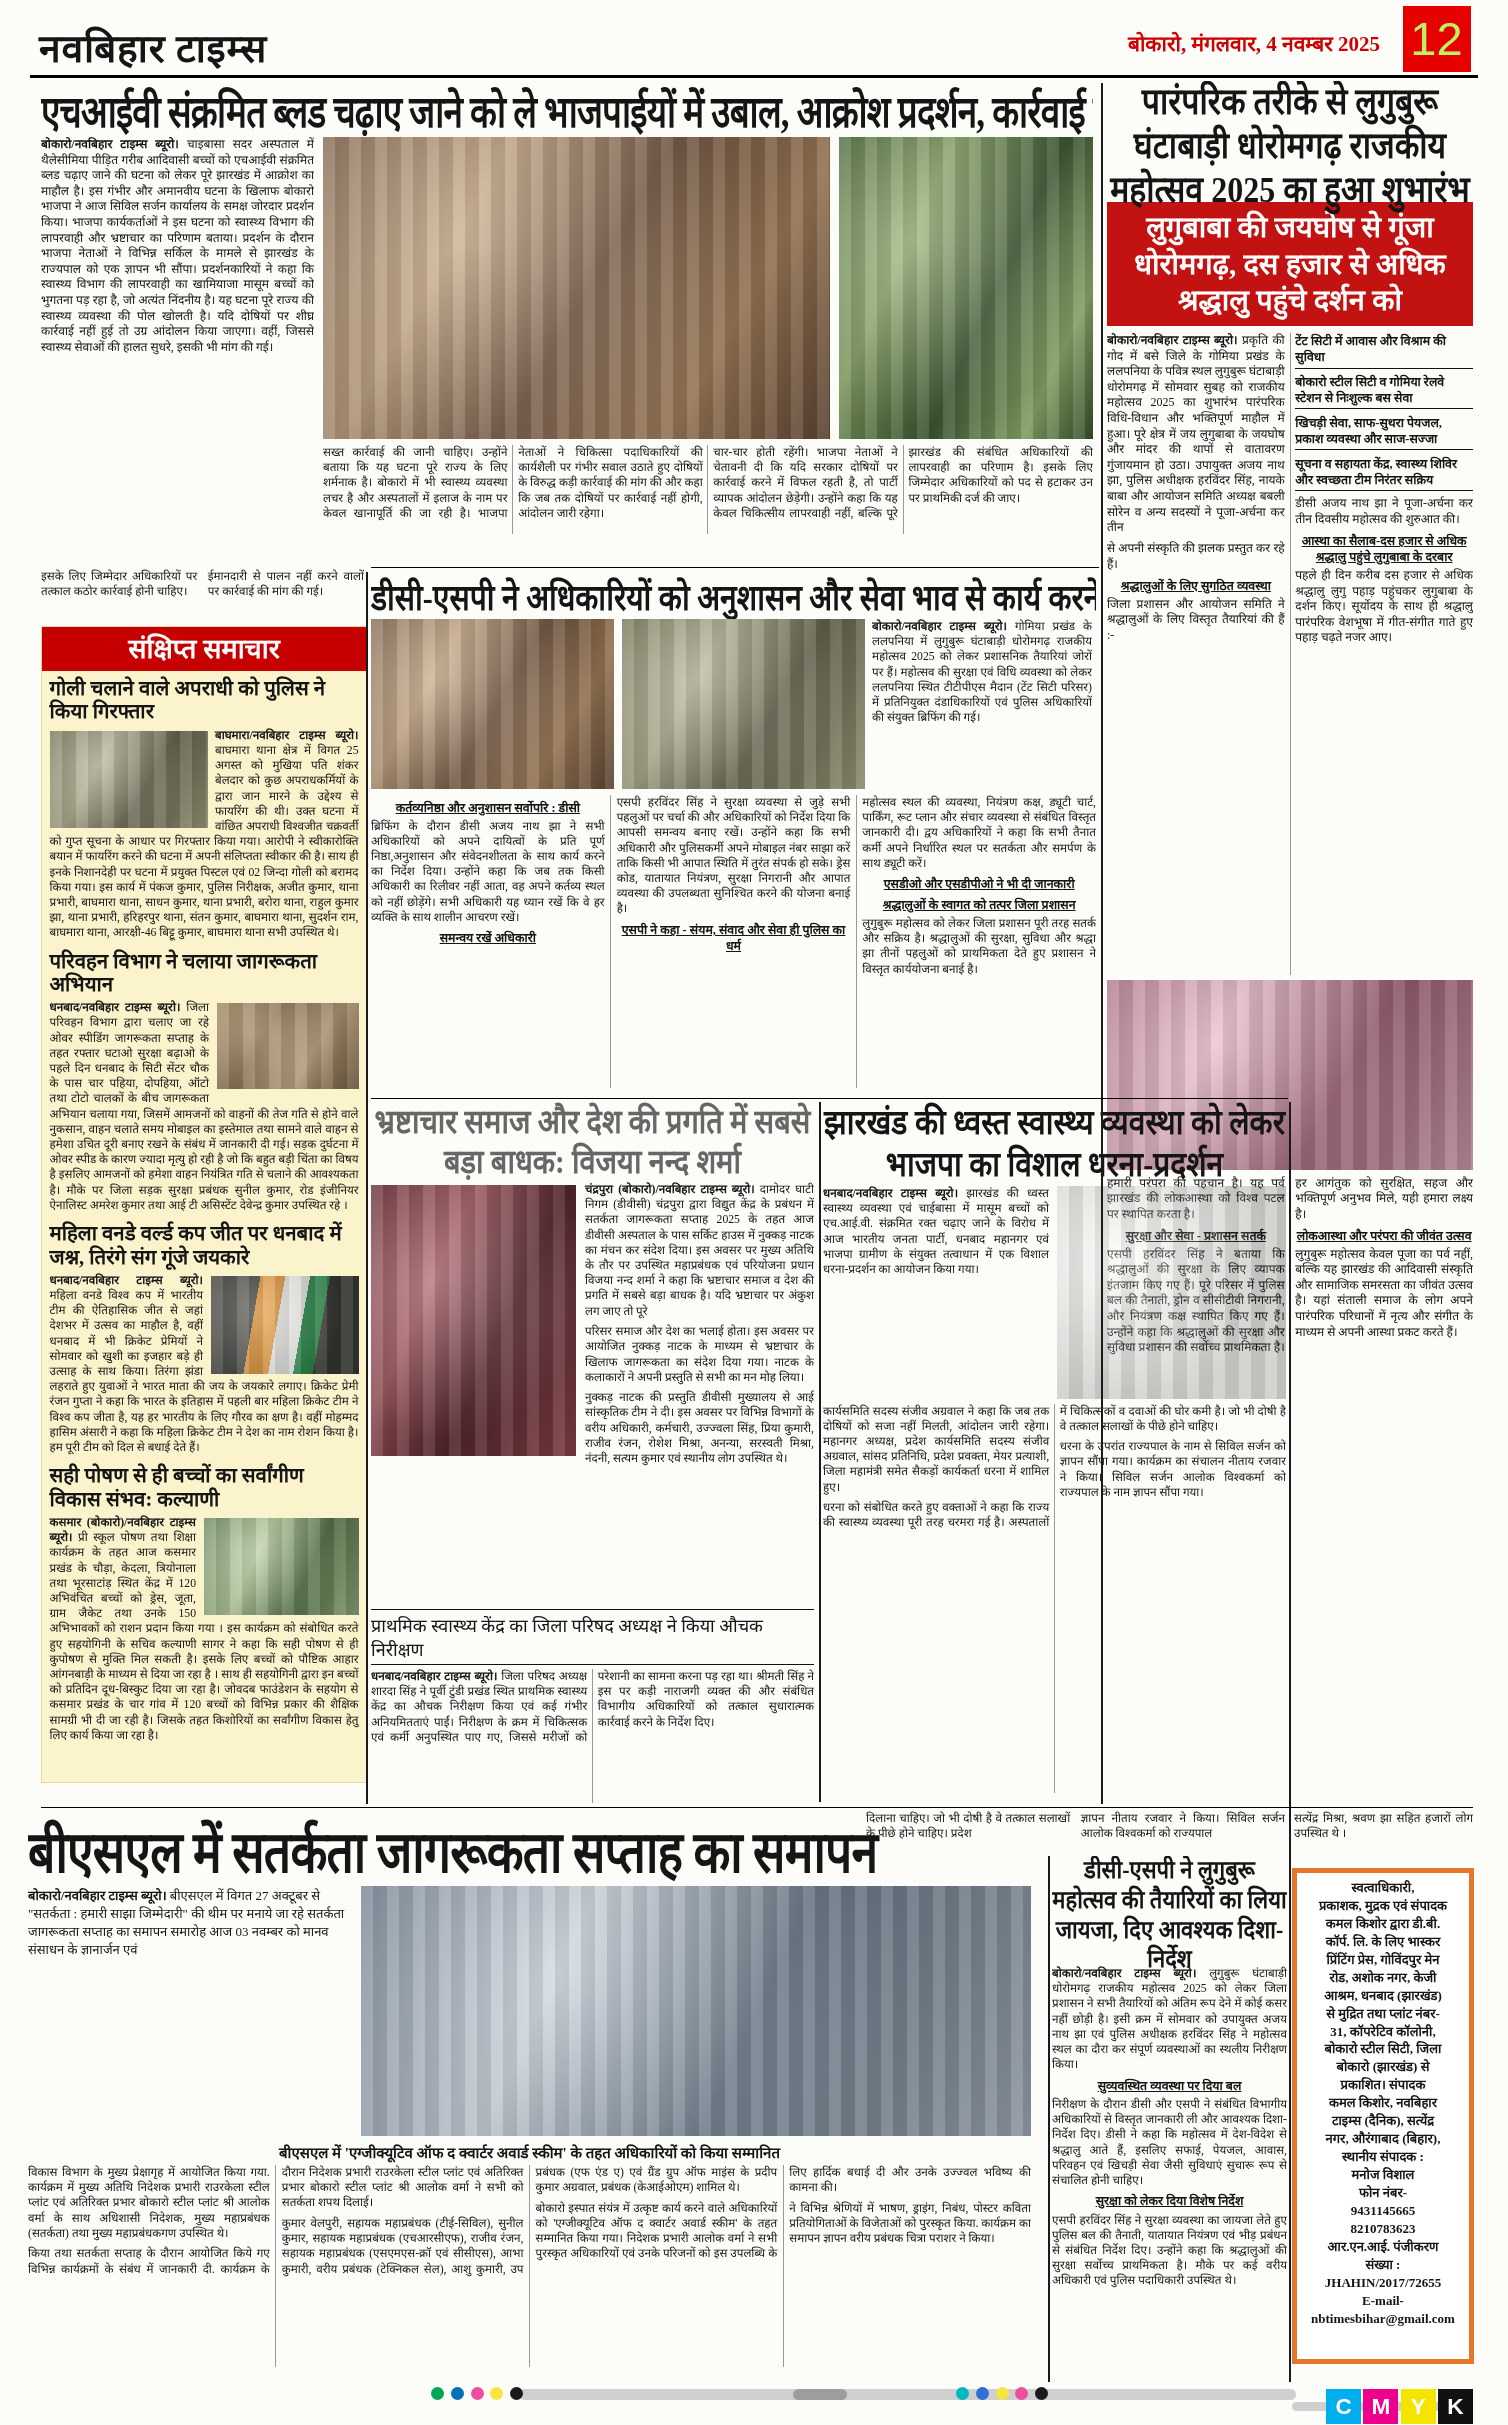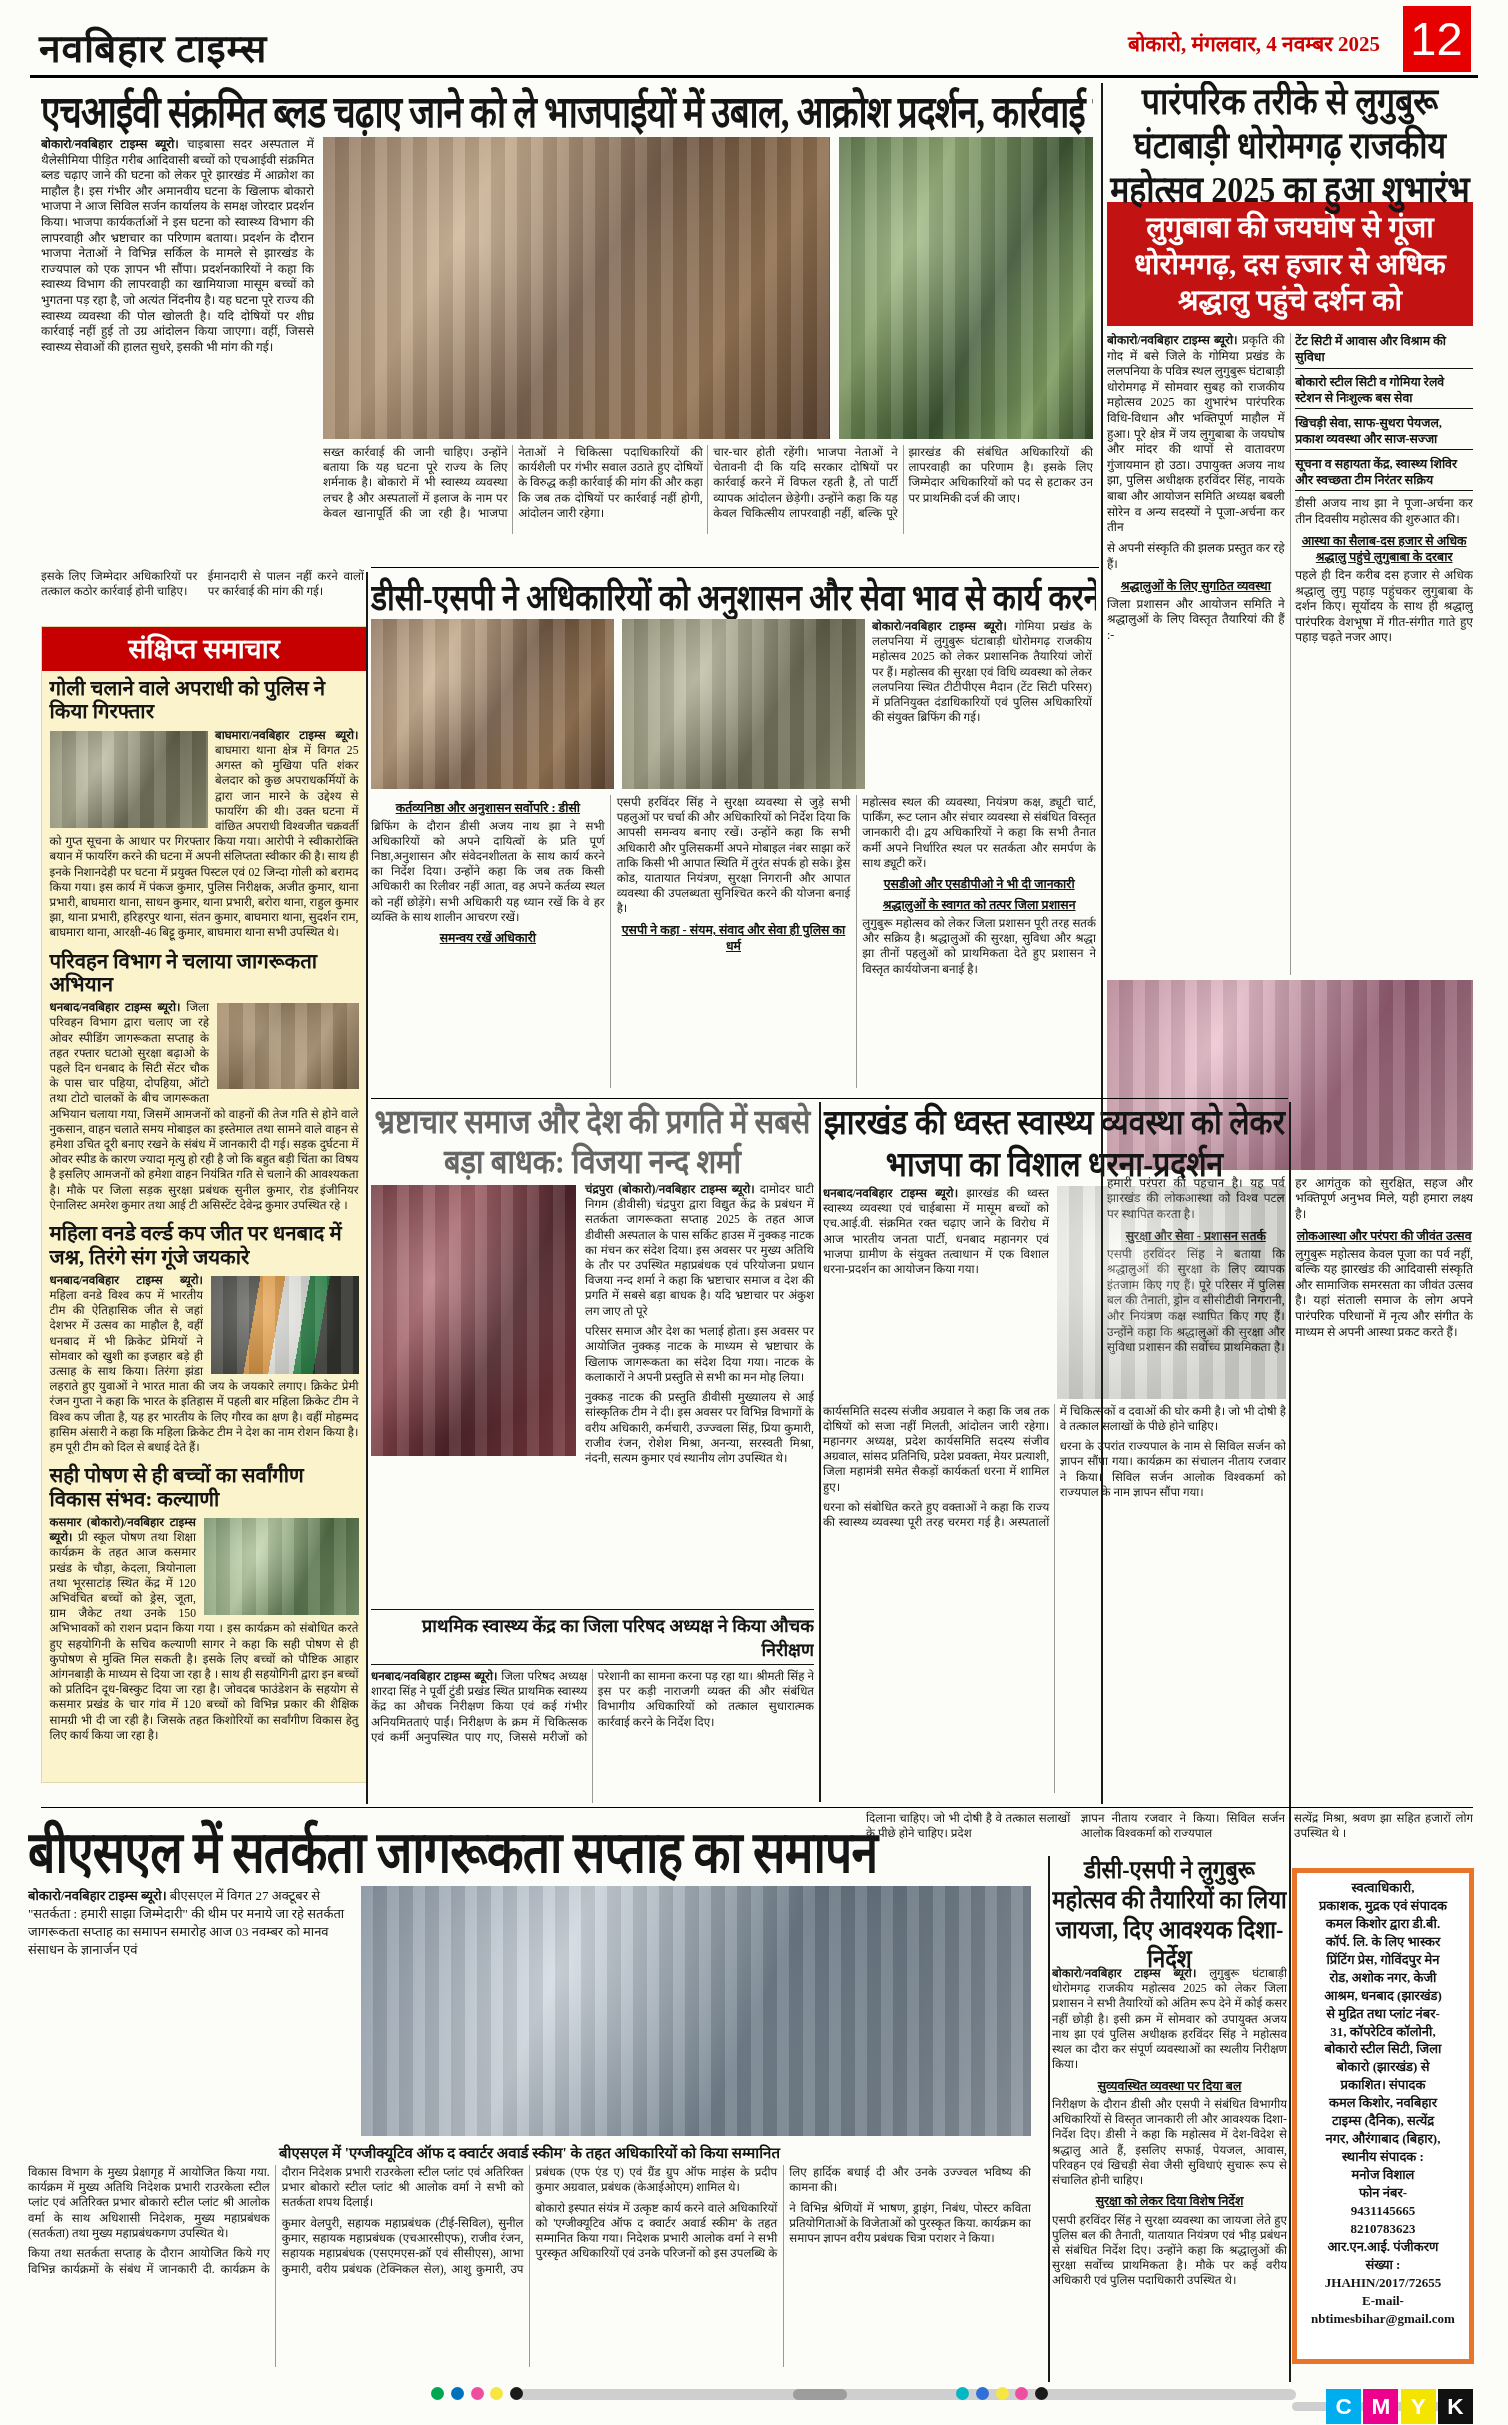--- a/index.html
+++ b/index.html
@@ -4,21 +4,21 @@
 <style>
   html,body{margin:0;padding:0;background:#e8e8e4;}
   .page{position:relative;width:1508px;height:2426px;background:#fcfcf8;margin:0 auto;
         font-family:"Liberation Serif","DejaVu Serif",serif;color:#151515;overflow:hidden;}
   
   .hdr{position:absolute;left:30px;top:6px;width:1448px;height:69px;border-bottom:3px solid #000;}
   .masthead{position:absolute;left:9px;top:13.6px;font-size:39px;font-weight:bold;letter-spacing:0.8px;}
   .ed-badge{position:absolute;left:558px;top:12px;width:347px;height:45px;background:#cc0202;color:#fff;
             font-size:27px;font-weight:bold;text-align:center;line-height:45px;}
   .dateline{position:absolute;right:98px;top:22.6px;color:#cc0202;font-size:21px;font-weight:bold;}
-  .pagenum{position:absolute;right:7.5px;top:0px;width:68px;height:66px;background:#e60000;color:#ffffff;
+  .pagenum{position:absolute;right:7.5px;top:0px;width:68px;height:66px;background:#e60000;color:#bef264;
            font-size:47px;text-align:center;line-height:66px;font-family:"Liberation Sans",sans-serif;}
   
   .body,.bodys{font-size:12px;line-height:1.3;text-align:justify;}
   .bodys{font-size:11.7px;}
   .byline{font-weight:bold;}
   p{margin:0 0 5.3px 0;}
   .sh{font-weight:bold;text-align:center;text-decoration:underline;margin:4.5px 0 3px;font-size:12.4px;}
   .lg-bullet{font-weight:bold;text-align:left;border-bottom:1.5px solid #111;margin:3.8px 0 5.3px;padding-bottom:2.3px;font-size:12.4px;}
   .ph{position:relative;overflow:hidden;}
   .ph::after{content:"";position:absolute;inset:0;
@@ -63,21 +63,21 @@
   .artB{position:absolute;left:371px;top:572px;width:725px;height:523px;overflow:hidden;}
   .artB .hl{font-size:30px;font-weight:bold;text-align:center;white-space:nowrap;transform:scaleY(1.2);transform-origin:top center;height:47px;}
   .artB .row{display:flex;gap:7.5px;}
   .artB .sidecol{width:220px;height:170px;overflow:hidden;}
   .artB .cols{margin-top:6px;column-count:3;column-gap:12px;column-rule:0.8px solid #999;height:293px;overflow:hidden;}
   
   .artC{position:absolute;left:371px;top:1102px;width:443px;height:701px;overflow:hidden;}
   .artC .hl{font-size:29px;font-weight:bold;color:#676767;text-align:center;line-height:1.2;transform:scaleY(1.15);transform-origin:top center;height:80px;}
   .artC .flow{height:422px;overflow:hidden;}
   .artC .flow .ph{float:left;width:205px;height:271px;margin:3px 9px 3px 0;}
-  .subart .shl{font-size:18px;font-weight:bold;text-align:right;border-top:1.5px solid #111;border-bottom:1.5px solid #111;padding:3px 0;margin:4.5px 0;}
+  .subart .shl{font-size:18px;font-weight:normal;text-align:left;border-top:1.5px solid #111;border-bottom:1.5px solid #111;padding:3px 0;margin:4.5px 0;}
   .subart .cols2s{column-count:2;column-gap:10.6px;column-rule:0.8px solid #999;height:164px;overflow:hidden;}
   
   .artD{position:absolute;left:823px;top:1102px;width:463px;height:701px;overflow:hidden;}
   .artD .hl{font-size:30px;font-weight:bold;text-align:center;line-height:1.2;transform:scaleY(1.15);transform-origin:top center;height:84px;}
   .artD .row{display:flex;gap:7.5px;margin-bottom:4.5px;}
   .artD .tc{width:226px;height:213px;overflow:hidden;}
   .artD .colsD{column-count:2;column-gap:10.6px;column-rule:0.8px solid #999;height:389px;overflow:hidden;}
   
   .artE{position:absolute;left:28px;top:1811px;width:1003px;height:572px;overflow:hidden;}
   .artE .hl{font-size:48px;font-weight:bold;white-space:nowrap;letter-spacing:-0.8px;transform:scaleY(1.2);transform-origin:top left;height:75px;}

